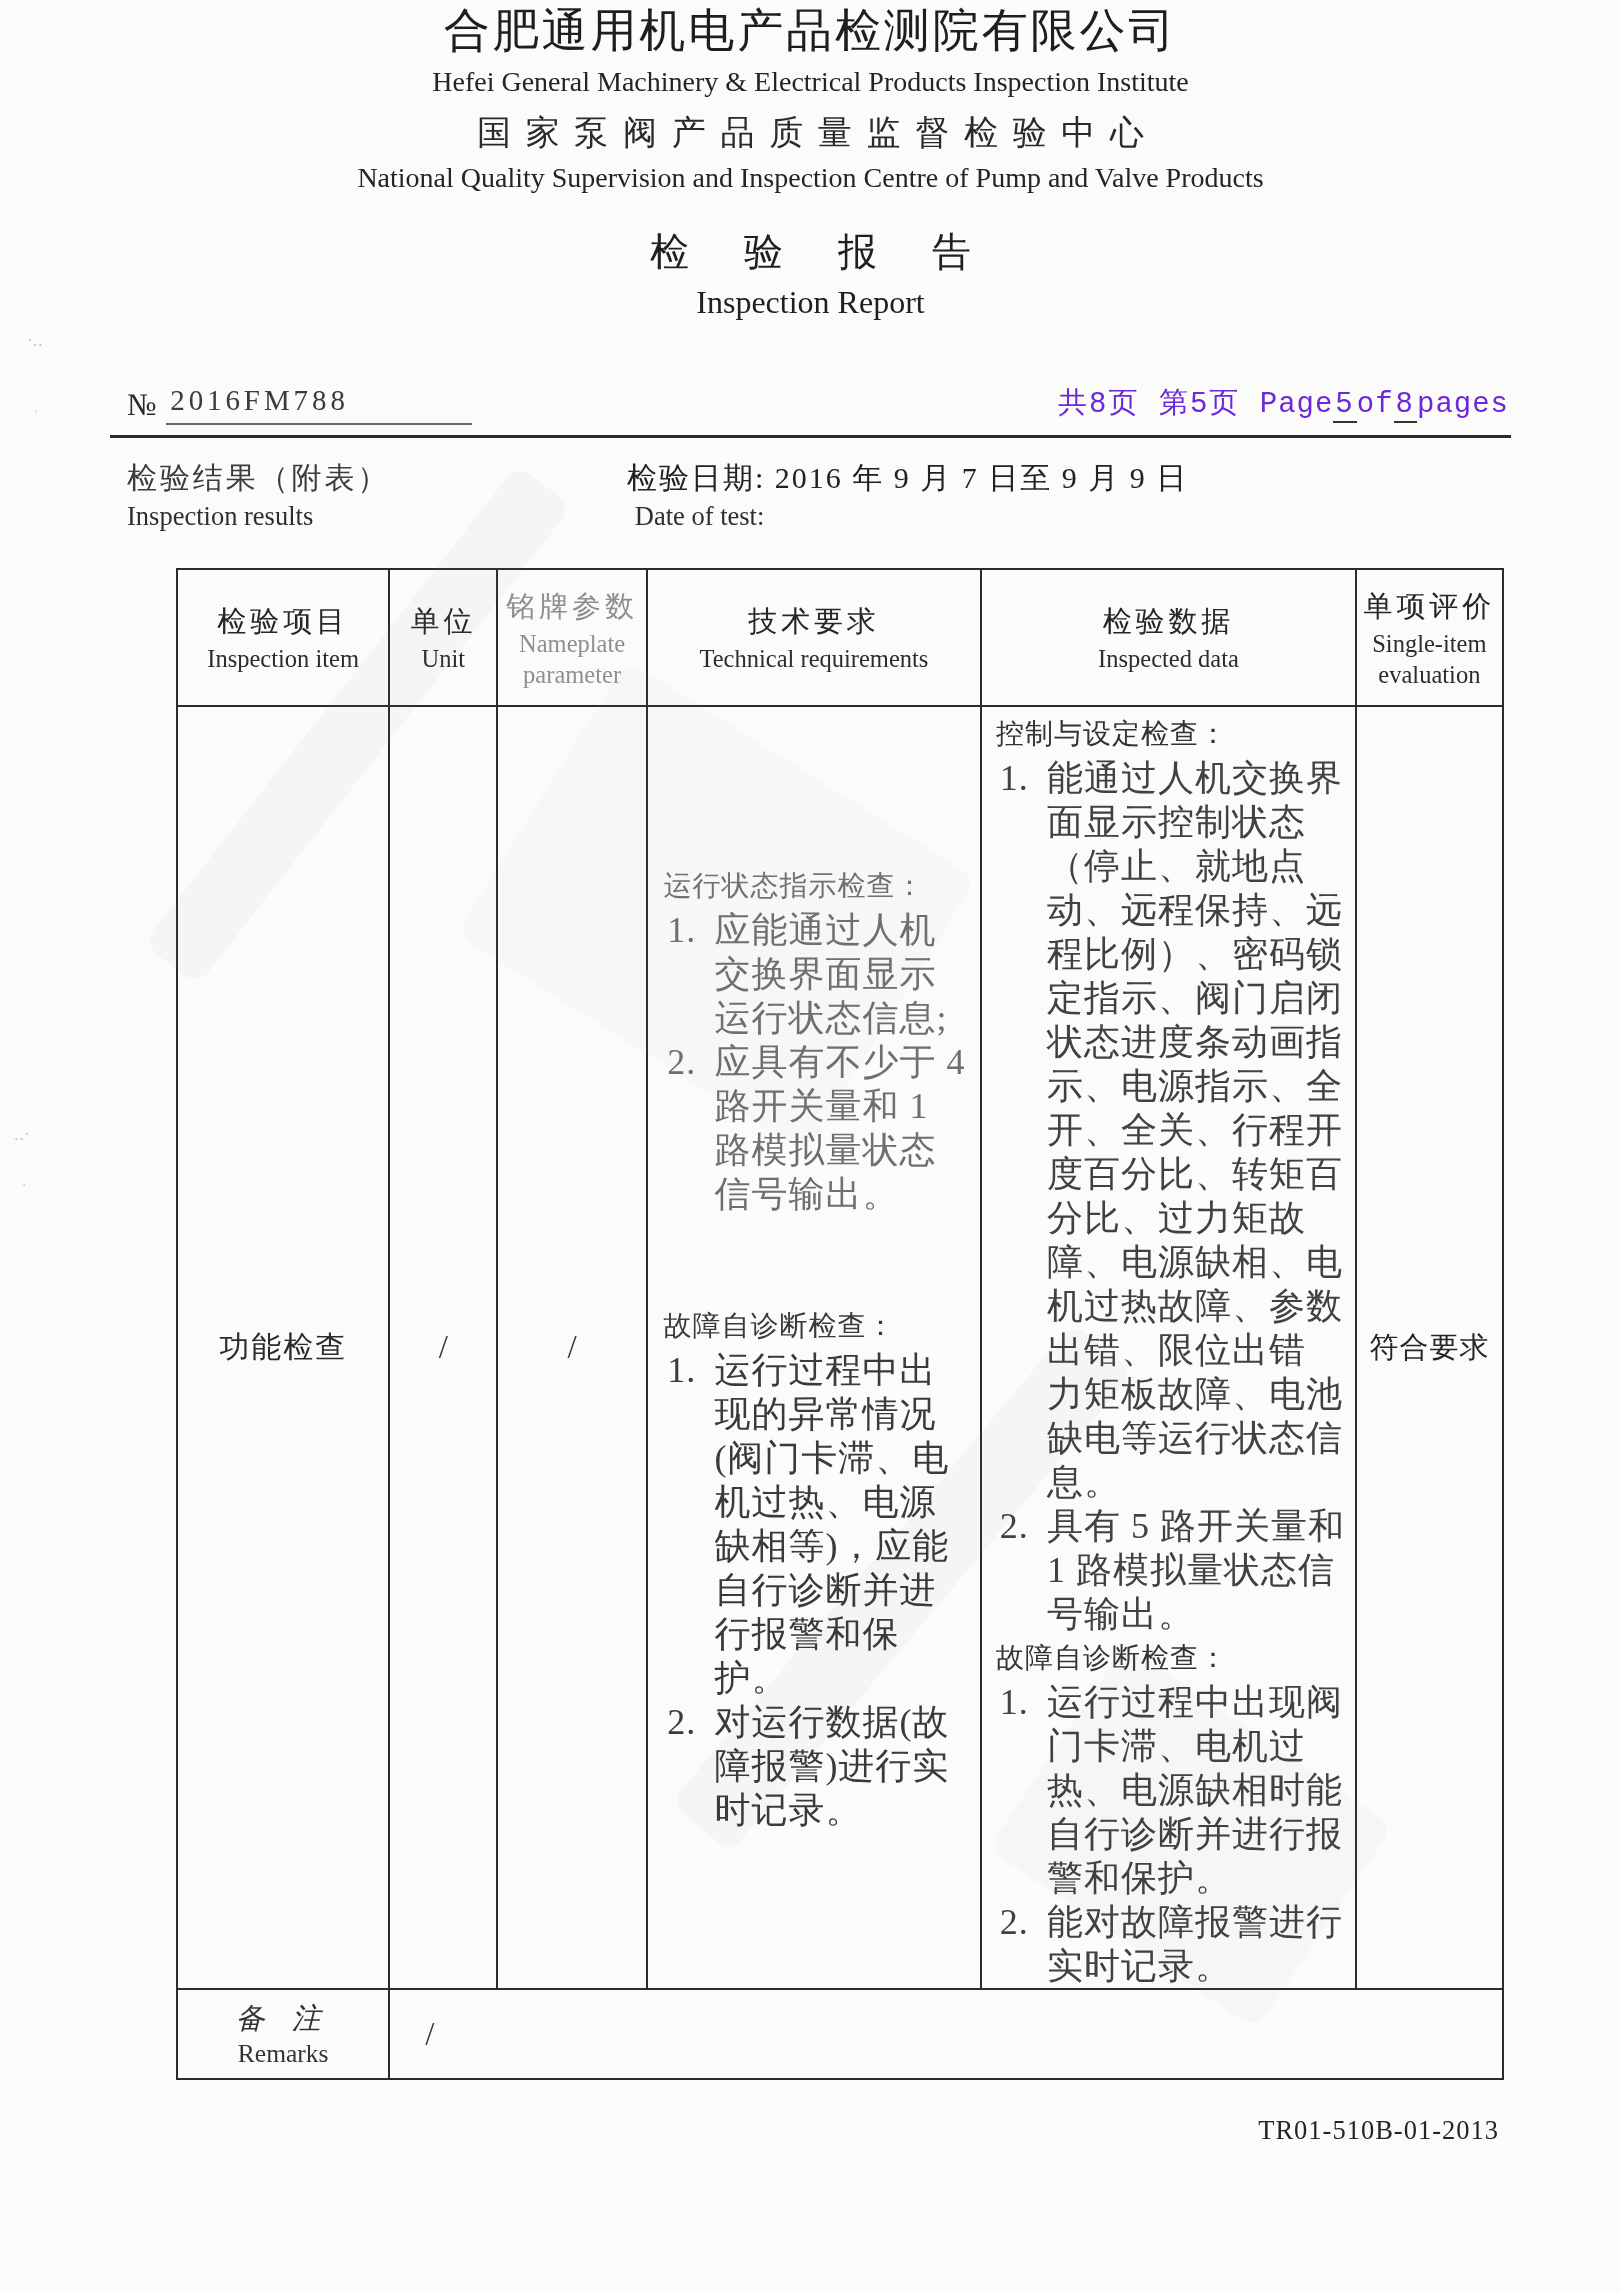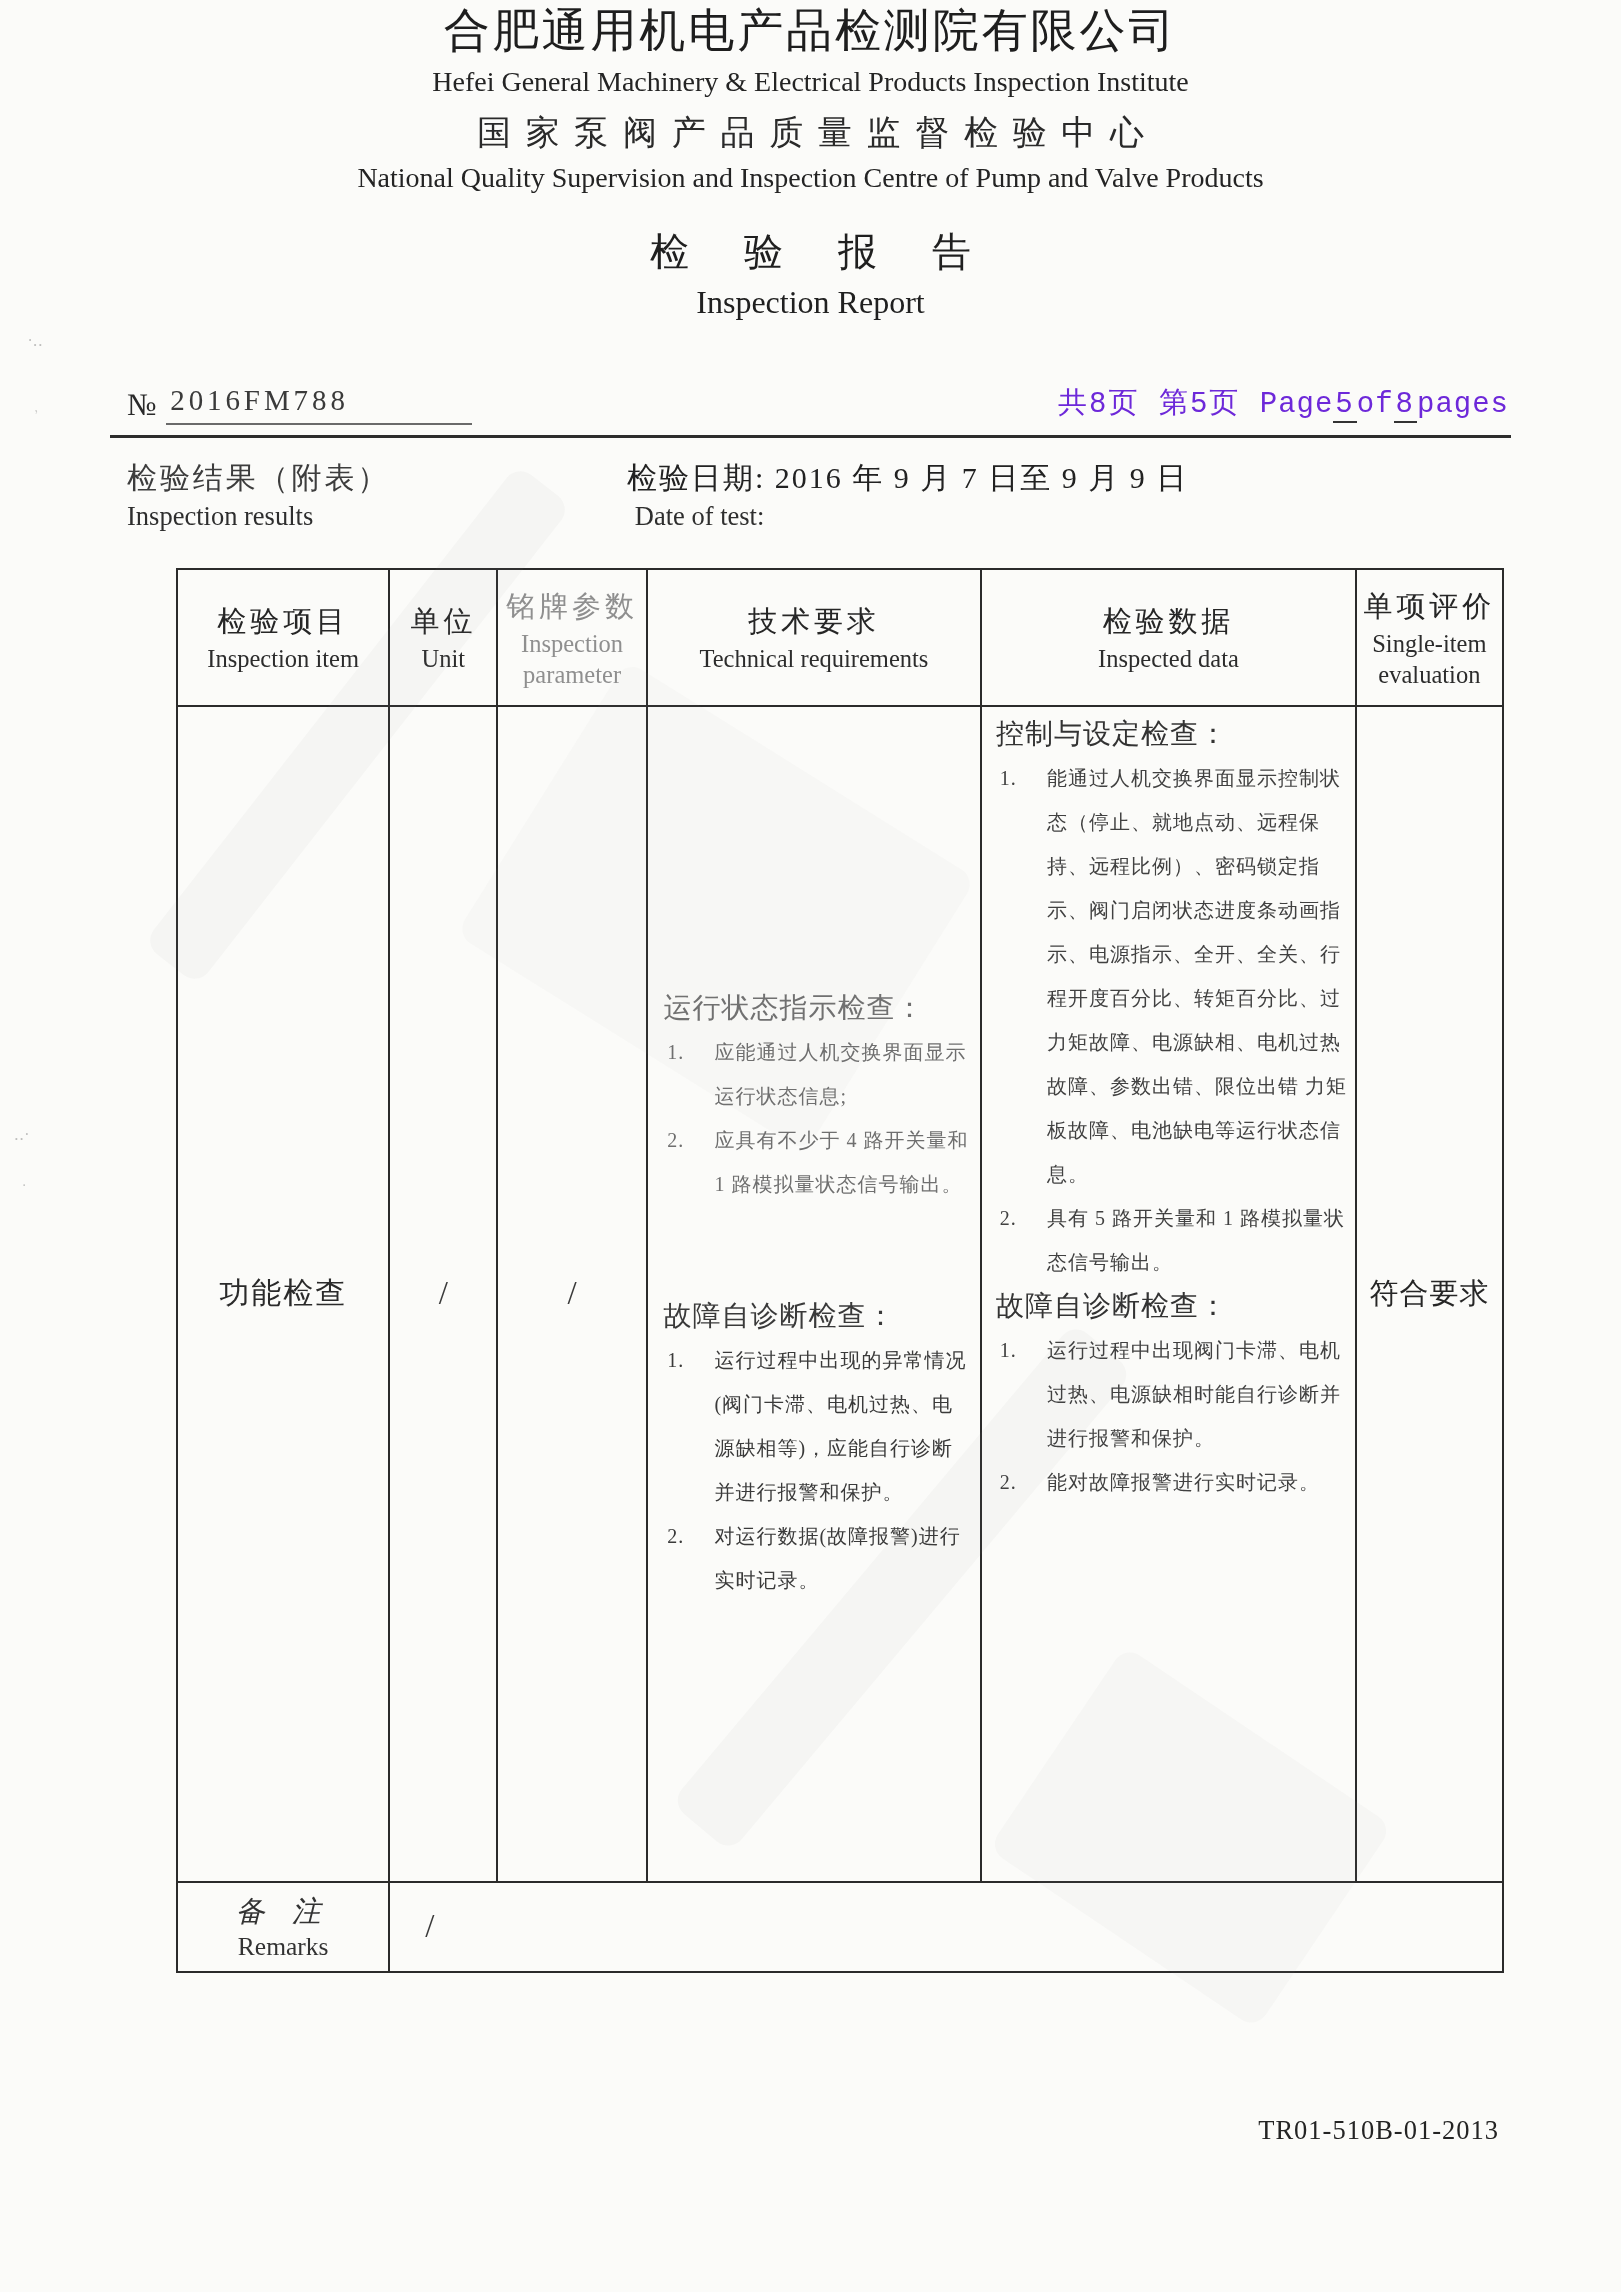--- a/index.html
+++ b/index.html
@@ -68,21 +68,21 @@
   tr.main-row{height:1176px;}
   td.c-item{vertical-align:middle;text-align:center;font-size:30px;letter-spacing:2px;color:#2a2a2a;}
   td.c-slash{vertical-align:middle;text-align:center;font-size:33px;color:#3a3a3a;}
   td.c-eval{vertical-align:middle;text-align:center;font-size:29px;letter-spacing:1px;color:#262626;}
 
   td.c-tech{vertical-align:middle;padding:0 9.8px 0 15.7px;}
   td.c-data{vertical-align:top;padding:5.9px 7.8px 0 13.7px;}
   .sec-title{font-size:28px;line-height:44px;letter-spacing:1px;}
   .sec-list{margin:0;padding:0;list-style:none;counter-reset:n;}
   .sec-list li{counter-increment:n;position:relative;padding-left:51px;
-               font-size:20px;line-height:44px;letter-spacing:1px;}
+               font-size:36px;line-height:44px;letter-spacing:1px;}
   .sec-list li::before{content:counter(n) ".";position:absolute;left:3.9px;}
   .c-tech .s1{color:#6f6f6f;}
   .c-tech .s2{color:#3a3a3a;}
   .c-tech .gap2{margin-top:88px;}
   .c-data{color:#414141;}
   .c-data .sec-title{color:#333;}
 
   tr.remarks-row{height:90px;}
   td.remarks-label{text-align:center;vertical-align:middle;}
   .remarks-cn{font-size:29px;letter-spacing:9.8px;line-height:39px;color:#333;font-style:italic;}
@@ -157,21 +157,21 @@
         <th>
           <div class="th-cn">检验项目</div>
           <div class="th-en">Inspection item</div>
         </th>
         <th>
           <div class="th-cn">单位</div>
           <div class="th-en">Unit</div>
         </th>
         <th class="th-gray">
           <div class="th-cn">铭牌参数</div>
-          <div class="th-en">Inspection parameter</div>
+          <div class="th-en">Nameplate parameter</div>
         </th>
         <th>
           <div class="th-cn">技术要求</div>
           <div class="th-en">Technical requirements</div>
         </th>
         <th>
           <div class="th-cn">检验数据</div>
           <div class="th-en">Inspected data</div>
         </th>
         <th>

